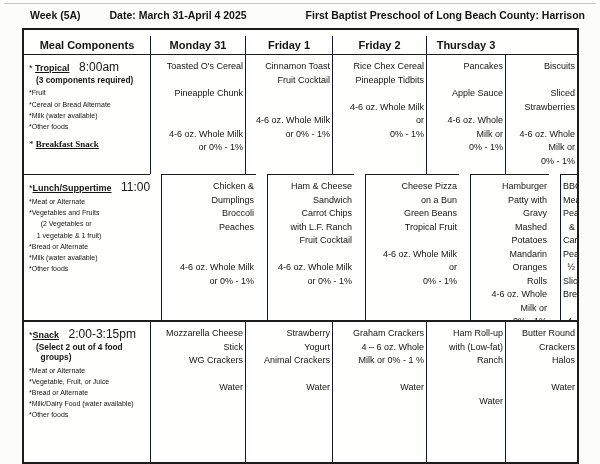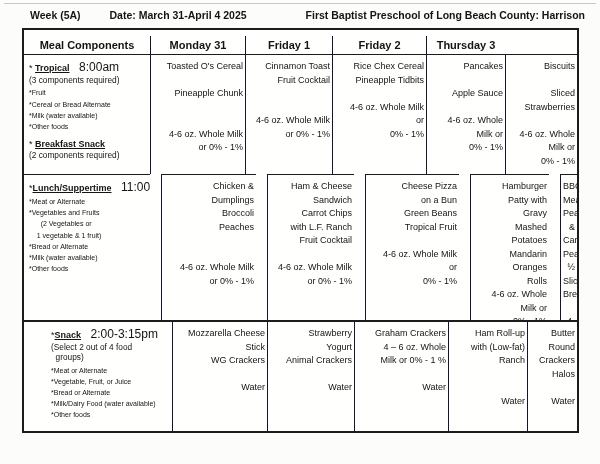--- a/index.html
+++ b/index.html
@@ -34,38 +34,38 @@
   .row .cell:first-child { border-left: none; }
   .row + .row .cell { border-top: 1.5px solid #1c1c1c; }
 
   .header-row { height: 24px; }
   .header-row .cell {
     display: flex; align-items: center; justify-content: center;
     font-weight: bold; font-size: 11px; margin-top: 6px;
   }
   .breakfast-row { height: 120px; }
   .lunch-row     { height: 148px; gap: 11px; }
-  .snack-row     { height: 109px; padding-left: 22px; }
+  .snack-row     { height: 140px; }
 
   .day {
     text-align: right; font-size: 9px; line-height: 1.5;
     white-space: pre-line; padding: 5px 2px;
   }
   .comp { padding: 4px 3px 2px 5px; }
   .sec-title { font-size: 9px; margin-top: 1px; white-space: nowrap; }
   .sec-title .t { font-weight: bold; text-decoration: underline; }
   .sec-title .time { margin-left: 7px; font-size: 12px; font-weight: normal; }
   .req {
-    font-size: 8.3px; font-weight: normal; 
+    font-size: 8.3px; font-weight: bold; margin-left: 7px;
     white-space: pre-line; line-height: 1.25; margin-top: 1px;
   }
   .bullets {
     font-size: 7px; line-height: 1.6; white-space: pre-line; margin-top: 2px;
   }
-  .sub { margin-top: 7px; }
+  .sub { margin-top: 7px; font-family: Liberation Serif, serif; }
 </style>
 </head>
 <body>
 
 <div class="page">
   <div class="scan-edge"></div>
 
   <div class="top-line">
     <span>Week (5A)</span>
     <span class="gap1">Date: March 31-April 4 2025</span>
@@ -91,21 +91,20 @@
         </div>
         <div class="req">(3 components required)</div>
         <div class="bullets">*Fruit
 *Cereal or Bread Alternate
 *Milk (water available)
 *Other foods</div>
         <div class="sec-title sub">
           <span>*</span>
           <span class="t">Breakfast Snack</span>
         </div>
-        <div class="req">(2 components required)</div>
       </div>
       <div class="cell day">Toasted O's Cereal
 
 Pineapple Chunk
 
 
 4-6 oz. Whole Milk
 or 0% - 1%</div>
       <div class="cell day">Cinnamon Toast
 Fruit Cocktail

